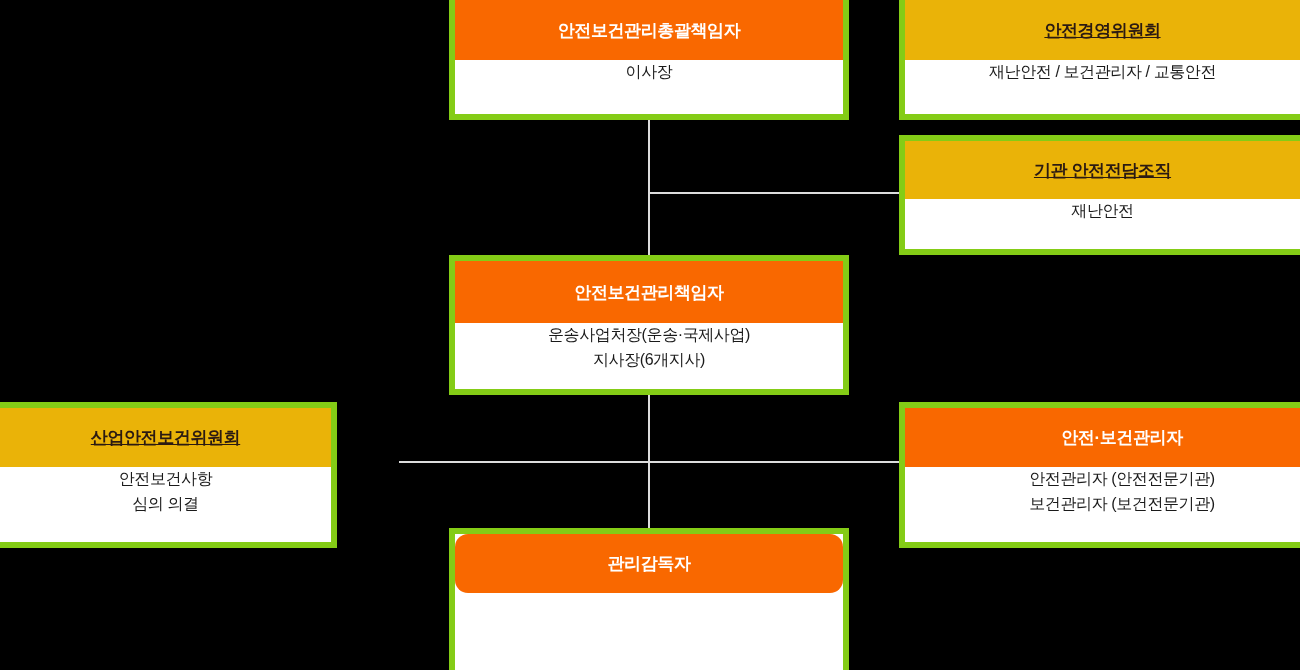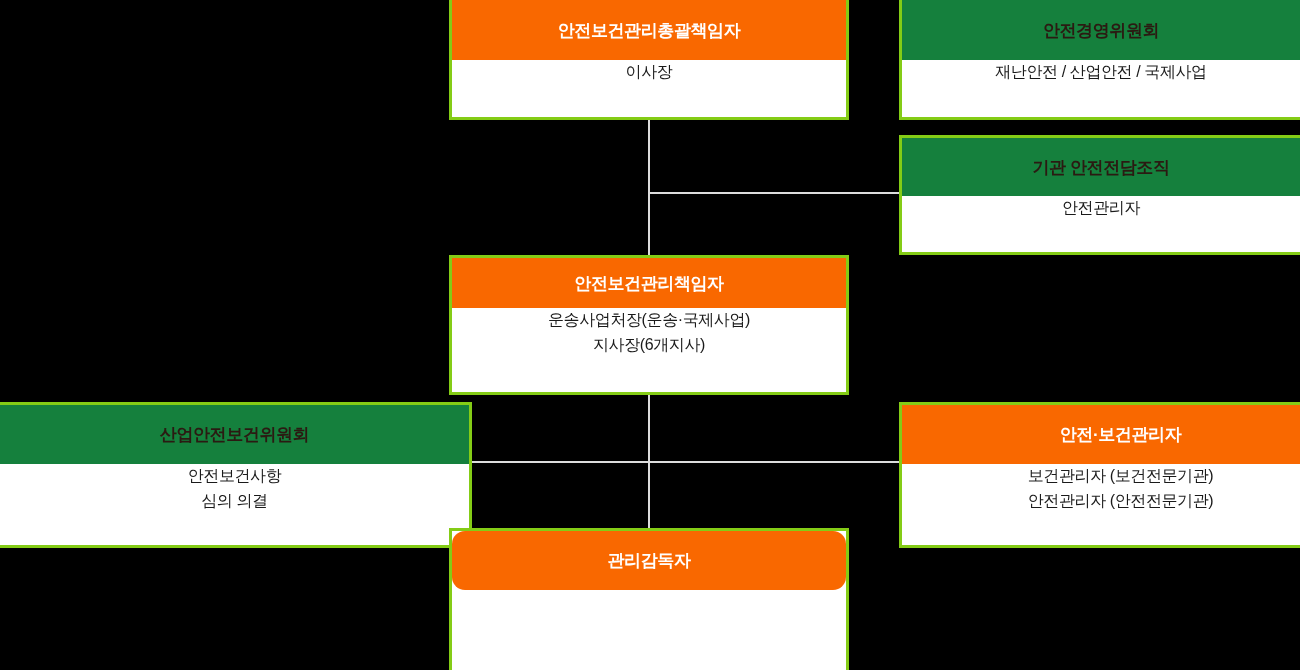--- a/index.html
+++ b/index.html
@@ -22,41 +22,42 @@
   .conn {
     position: absolute;
     background: #dcdcdc;
   }
 
   
   .node {
     position: absolute;
     box-sizing: border-box;
     background: #ffffff;
-    border: 3px solid #84cc16;
+    border: 6px solid #84cc16;
     overflow: hidden;
   }
   .node-head {
     box-sizing: border-box;
     width: 100%;
     text-align: center;
     font-weight: bold;
     font-size: 17px;
     letter-spacing: -0.4px;
     display: flex;
     align-items: center;
     justify-content: center;
   }
   .node-head.orange {
     background: #f96800;
     color: #ffffff;
   }
   .node-head.gray {
-    background: #15803d;
+    background: #eab308;
     color: #2b1a12;
+    text-decoration: underline;
   }
   .node-body {
     box-sizing: border-box;
     width: 100%;
     background: #ffffff;
     color: #1a1a1a;
     text-align: center;
     font-size: 16px;
     letter-spacing: -0.4px;
     line-height: 1.55;
@@ -76,24 +77,24 @@
 
   #node-committee    { left: 899px;  top: 0px;    width: 401px; height: 120px; border-top: none; border-right: none; }
   #node-committee .node-head { height: 60px; }
   #node-committee .node-body { height: 59px; }
 
   #node-dedicated    { left: 899px;  top: 135px;  width: 401px; height: 120px; border-right: none; }
   #node-dedicated .node-head { height: 58px; }
   #node-dedicated .node-body { height: 60px; }
 
   #node-manager      { left: 449px;  top: 255px;  width: 400px; height: 140px; }
-  #node-manager .node-head { height: 50px; }
+  #node-manager .node-head { height: 62px; }
   #node-manager .node-body { height: 81px; }
 
-  #node-safety-cmt   { left: 0px;    top: 402px;  width: 472px; height: 146px; border-left: none; }
+  #node-safety-cmt   { left: 0px;    top: 402px;  width: 337px; height: 146px; border-left: none; }
   #node-safety-cmt .node-head { height: 59px; }
   #node-safety-cmt .node-body { height: 85px; }
 
   #node-officers     { left: 899px;  top: 402px;  width: 440px; height: 146px; border-right: none; }
   #node-officers .node-head { height: 59px; }
   #node-officers .node-body { height: 85px; }
 
   #node-supervisor   { left: 449px;  top: 528px;  width: 400px; height: 142px; border-bottom: none; }
   #node-supervisor .node-head { height: 59px; border-radius: 13px; }
   #node-supervisor .node-body { height: 83px; }
@@ -111,28 +112,28 @@
   <div class="node" id="node-chief">
     <div class="node-head orange">안전보건관리총괄책임자</div>
     <div class="node-body">
       <span class="line">이사장</span>
     </div>
   </div>
 
   <div class="node" id="node-committee">
     <div class="node-head gray">안전경영위원회</div>
     <div class="node-body">
-      <span class="line">재난안전 / 산업안전 / 국제사업</span>
+      <span class="line">재난안전 / 보건관리자 / 교통안전</span>
     </div>
   </div>
 
   <div class="node" id="node-dedicated">
     <div class="node-head gray">기관 안전전담조직</div>
     <div class="node-body">
-      <span class="line">안전관리자</span>
+      <span class="line">재난안전</span>
     </div>
   </div>
 
   <div class="node" id="node-manager">
     <div class="node-head orange">안전보건관리책임자</div>
     <div class="node-body">
       <span class="line">운송사업처장(운송·국제사업)</span>
       <span class="line">지사장(6개지사)</span>
     </div>
   </div>
@@ -141,22 +142,22 @@
     <div class="node-head gray">산업안전보건위원회</div>
     <div class="node-body">
       <span class="line">안전보건사항</span>
       <span class="line">심의 의결</span>
     </div>
   </div>
 
   <div class="node" id="node-officers">
     <div class="node-head orange">안전·보건관리자</div>
     <div class="node-body">
+      <span class="line">안전관리자 (안전전문기관)</span>
       <span class="line">보건관리자 (보건전문기관)</span>
-      <span class="line">안전관리자 (안전전문기관)</span>
     </div>
   </div>
 
   <div class="node" id="node-supervisor">
     <div class="node-head orange">관리감독자</div>
   </div>
 
 </div>
 
 </body></html>

